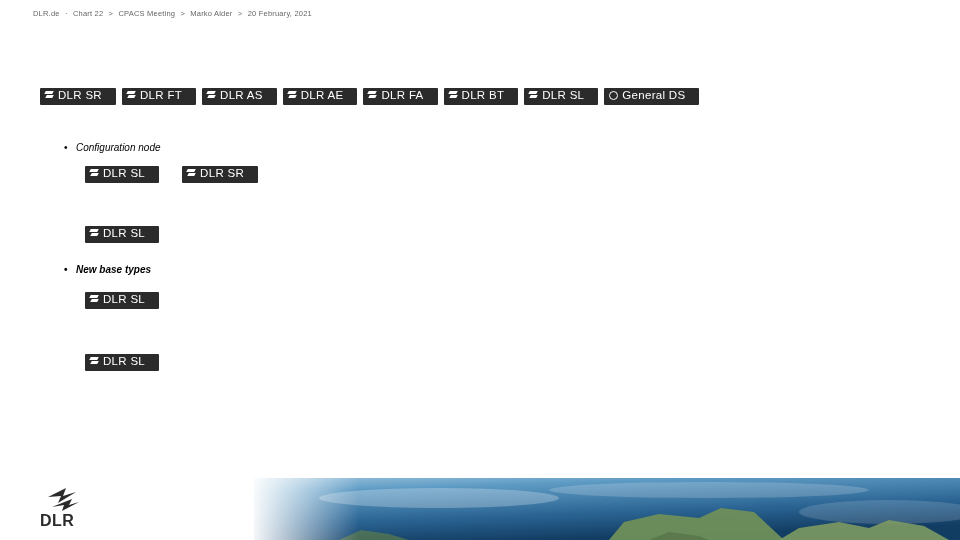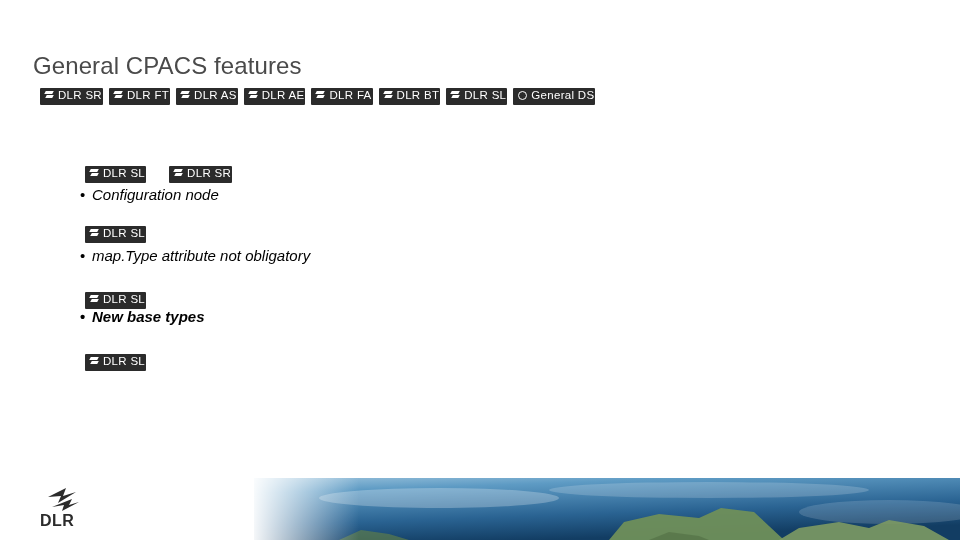--- a/index.html
+++ b/index.html
@@ -53,21 +53,21 @@
     gap: 6px;
     align-items: center;
   }
   .tag {
     display: inline-flex;
     align-items: center;
     gap: 3px;
     background: #2b2b2b;
     color: #ffffff;
     font-size: 11.5px;
-    padding: 2px 1px 3px 4px;
+    padding: 2px 14px 3px 4px;
     border-radius: 1px;
     line-height: 1;
     letter-spacing: 0.3px;
     white-space: nowrap;
   }
   .tag .tag-glyph {
     display: inline-block;
     width: 11px;
     height: 11px;
     position: relative;
@@ -103,26 +103,25 @@
     transform: none;
     left: 1px;
     top: 1px;
   }
   .tag.airbus .tag-glyph::after {
     display: none;
   }
   
   .bullet {
     position: absolute;
-    left: 80px;
-    font-size: 15px;
+    left: 64px;
+    font-size: 10px;
     color: #000000;
     font-style: italic;
     white-space: nowrap;
-    margin-top: 44px;
   }
   .bullet .dot {
     display: inline-block;
     width: 12px;
     font-style: normal;
     color: #000;
   }
   
   .footer {
     position: absolute;
@@ -163,22 +162,32 @@
     letter-spacing: 0.5px;
     color: #2b2b2b;
     font-weight: bold;
   }
 </style>
 </head>
 <body>
 
 <div class="slide">
 
-
-  <div class="page-title">General CPACS features</div>
+  <div class="breadcrumb">
+    <span>DLR.de</span>
+    <span class="bc-sep">·</span>
+    <span>Chart 22</span>
+    <span class="bc-sep">&gt;</span>
+    <span>CPACS Meeting</span>
+    <span class="bc-sep">&gt;</span>
+    <span>Marko Alder</span>
+    <span class="bc-sep">&gt;</span>
+    <span>20 February, 2021</span>
+  </div>
+
 
   <div class="tag-row" style="left:40px; top:88px;">
     <div class="tag">
       <span class="tag-glyph"></span>
       <span>DLR SR</span>
     </div>
     <div class="tag">
       <span class="tag-glyph"></span>
       <span>DLR FT</span>
     </div>
@@ -215,23 +224,20 @@
     <div class="tag">
       <span class="tag-glyph"></span>
       <span>DLR SL</span>
     </div>
     <div class="tag" style="margin-left:17px;">
       <span class="tag-glyph"></span>
       <span>DLR SR</span>
     </div>
   </div>
 
-  <div class="bullet" style="top:203px;">
-    <span class="dot">•</span><span>map.Type attribute not obligatory</span>
-  </div>
   <div class="tag-row" style="left:85px; top:226px;">
     <div class="tag">
       <span class="tag-glyph"></span>
       <span>DLR SL</span>
     </div>
   </div>
 
   <div class="bullet" style="top:264px;font-weight:bold;">
     <span class="dot">•</span><span>New base types</span>
   </div>

